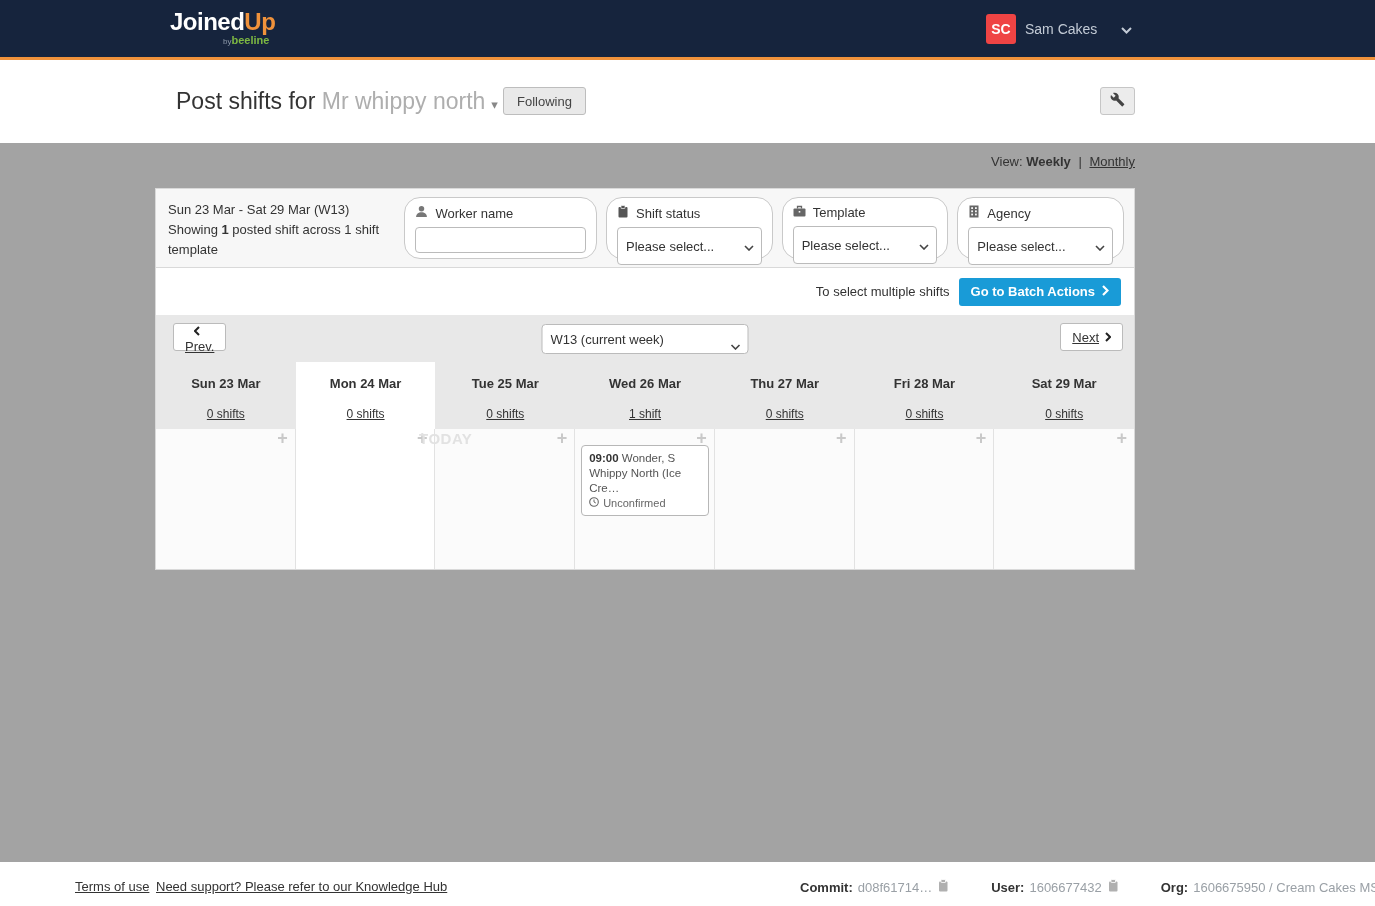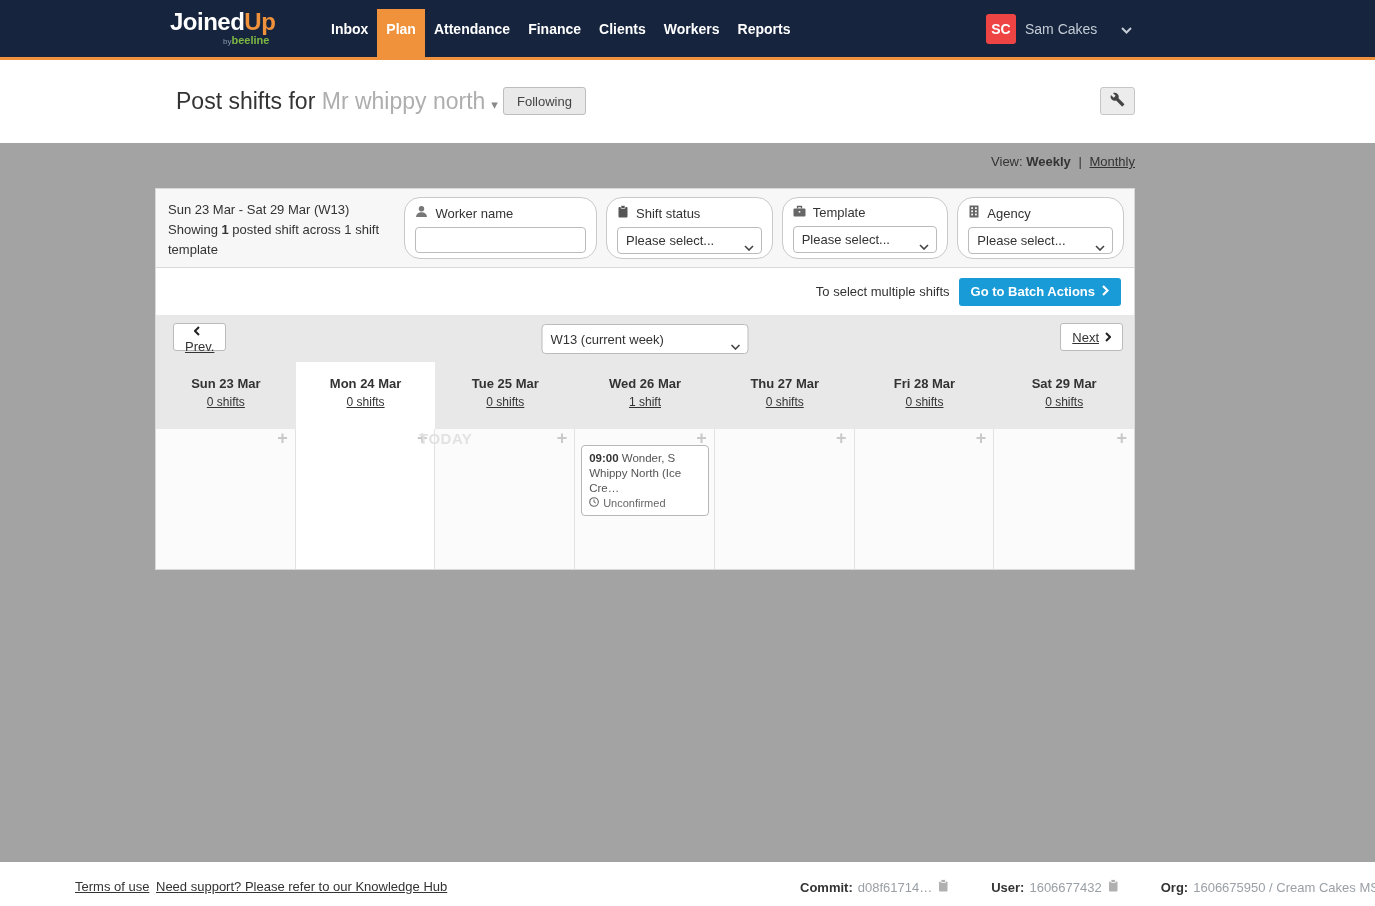--- a/index.html
+++ b/index.html
@@ -55,21 +55,21 @@
   .date-info { width:228px; font-size:13px; color:#333; line-height:1.55; padding-top:3px; }
   .filter-card { background:#fff; border:1px solid #c9c9c9; border-radius:16px;
                  padding:7px 10px; margin-left:9px; }
   .filter-card.worker { width:193px; }
   .filter-card.sel { width:167px; }
   .fc-head { display:flex; align-items:center; font-size:13px; color:#333; margin-bottom:6px; }
   .fc-head svg { margin-right:7px; }
   .fc-input { width:100%; height:26px; border:1px solid #bbb; border-radius:4px;
               font-size:13px; padding:0 6px; font-family:inherit; }
   .sel-wrap { position:relative; }
-  .sel-wrap select { width:100%; height:27px; border:1px solid #bbb; border-radius:4px;
+  .sel-wrap select { width:100%; height:38px; border:1px solid #bbb; border-radius:4px;
                      background:#fff; font-size:13px; color:#333; padding:0 8px;
                      -webkit-appearance:none; appearance:none; font-family:inherit; cursor:pointer; }
   .sel-wrap .chev { position:absolute; right:8px; top:10px; pointer-events:none; }
 
   .batch-row { display:flex; align-items:center; justify-content:flex-end;
                background:#fff; border-left:1px solid #d9d9d9; border-right:1px solid #d9d9d9;
                height:47px; padding-right:13px; }
   .batch-hint { font-size:13px; color:#333; margin-right:9px; }
   .btn-batch { background:#199bd7; color:#fff; border:none; border-radius:3px; height:28px;
                font-size:13px; font-weight:bold; padding:0 12px; display:flex; align-items:center;
@@ -88,21 +88,21 @@
   .btn-weeknav.next svg { margin-left:6px; }
   .week-select { position:absolute; left:50%; transform:translateX(-50%); top:9px; width:207px; }
   .week-select select { height:30px; }
   .week-select .chev { top:12px; }
 
   .day-heads { display:flex; background:#e8e8e8; height:67px;
                border-left:1px solid #d9d9d9; border-right:1px solid #d9d9d9; }
   .day-head { width:140px; text-align:center; padding-top:14px; }
   .day-head.today { background:#fff; }
   .day-name { font-size:13px; font-weight:bold; color:#333; }
-  .day-count { display:inline-block; margin-top:4px; font-size:12px; color:#333;
+  .day-count { display:inline-block; margin-top:16px; font-size:12px; color:#333;
                text-decoration:underline; cursor:pointer; }
 
   .cal-cols { position:relative; display:flex; height:141px; background:#fff;
               border-left:1px solid #d9d9d9; border-right:1px solid #d9d9d9;
               border-bottom:1px solid #d9d9d9; }
   .cal-col { position:relative; width:140px; background:#fbfbfb; border-right:1px solid #e2e2e2; }
   .cal-col:last-child { border-right:none; }
   .cal-col.today { background:#fff; }
   .plus { position:absolute; top:0px; right:7px; color:#c9c9c9; font-size:18px;
           font-weight:bold; cursor:pointer; line-height:18px; }
@@ -129,29 +129,20 @@
 </head>
 <body>
 
 <div class="screen">
 
   <div class="navbar">
     <div class="logo">
       <div class="logo-main"><span class="p1">Joined</span><span class="p2">Up</span></div>
       <div class="logo-sub"><span class="by">by</span><span class="brand">beeline</span></div>
     </div>
-    <div class="nav">
-      <a class="nav-item">Inbox</a>
-      <a class="nav-item active">Plan</a>
-      <a class="nav-item">Attendance</a>
-      <a class="nav-item">Finance</a>
-      <a class="nav-item">Clients</a>
-      <a class="nav-item">Workers</a>
-      <a class="nav-item">Reports</a>
-    </div>
     <div class="user">
       <div class="avatar">SC</div>
       <span class="user-name">Sam Cakes</span>
       <span class="user-caret">
         <svg width="11" height="7" viewBox="0 0 11 7">
             <path d="M1 1l4.5 4.5L10 1" fill="none" stroke="#c3cbd6" stroke-width="2"></path>
           </svg>
       </span>
     </div>
   </div>

